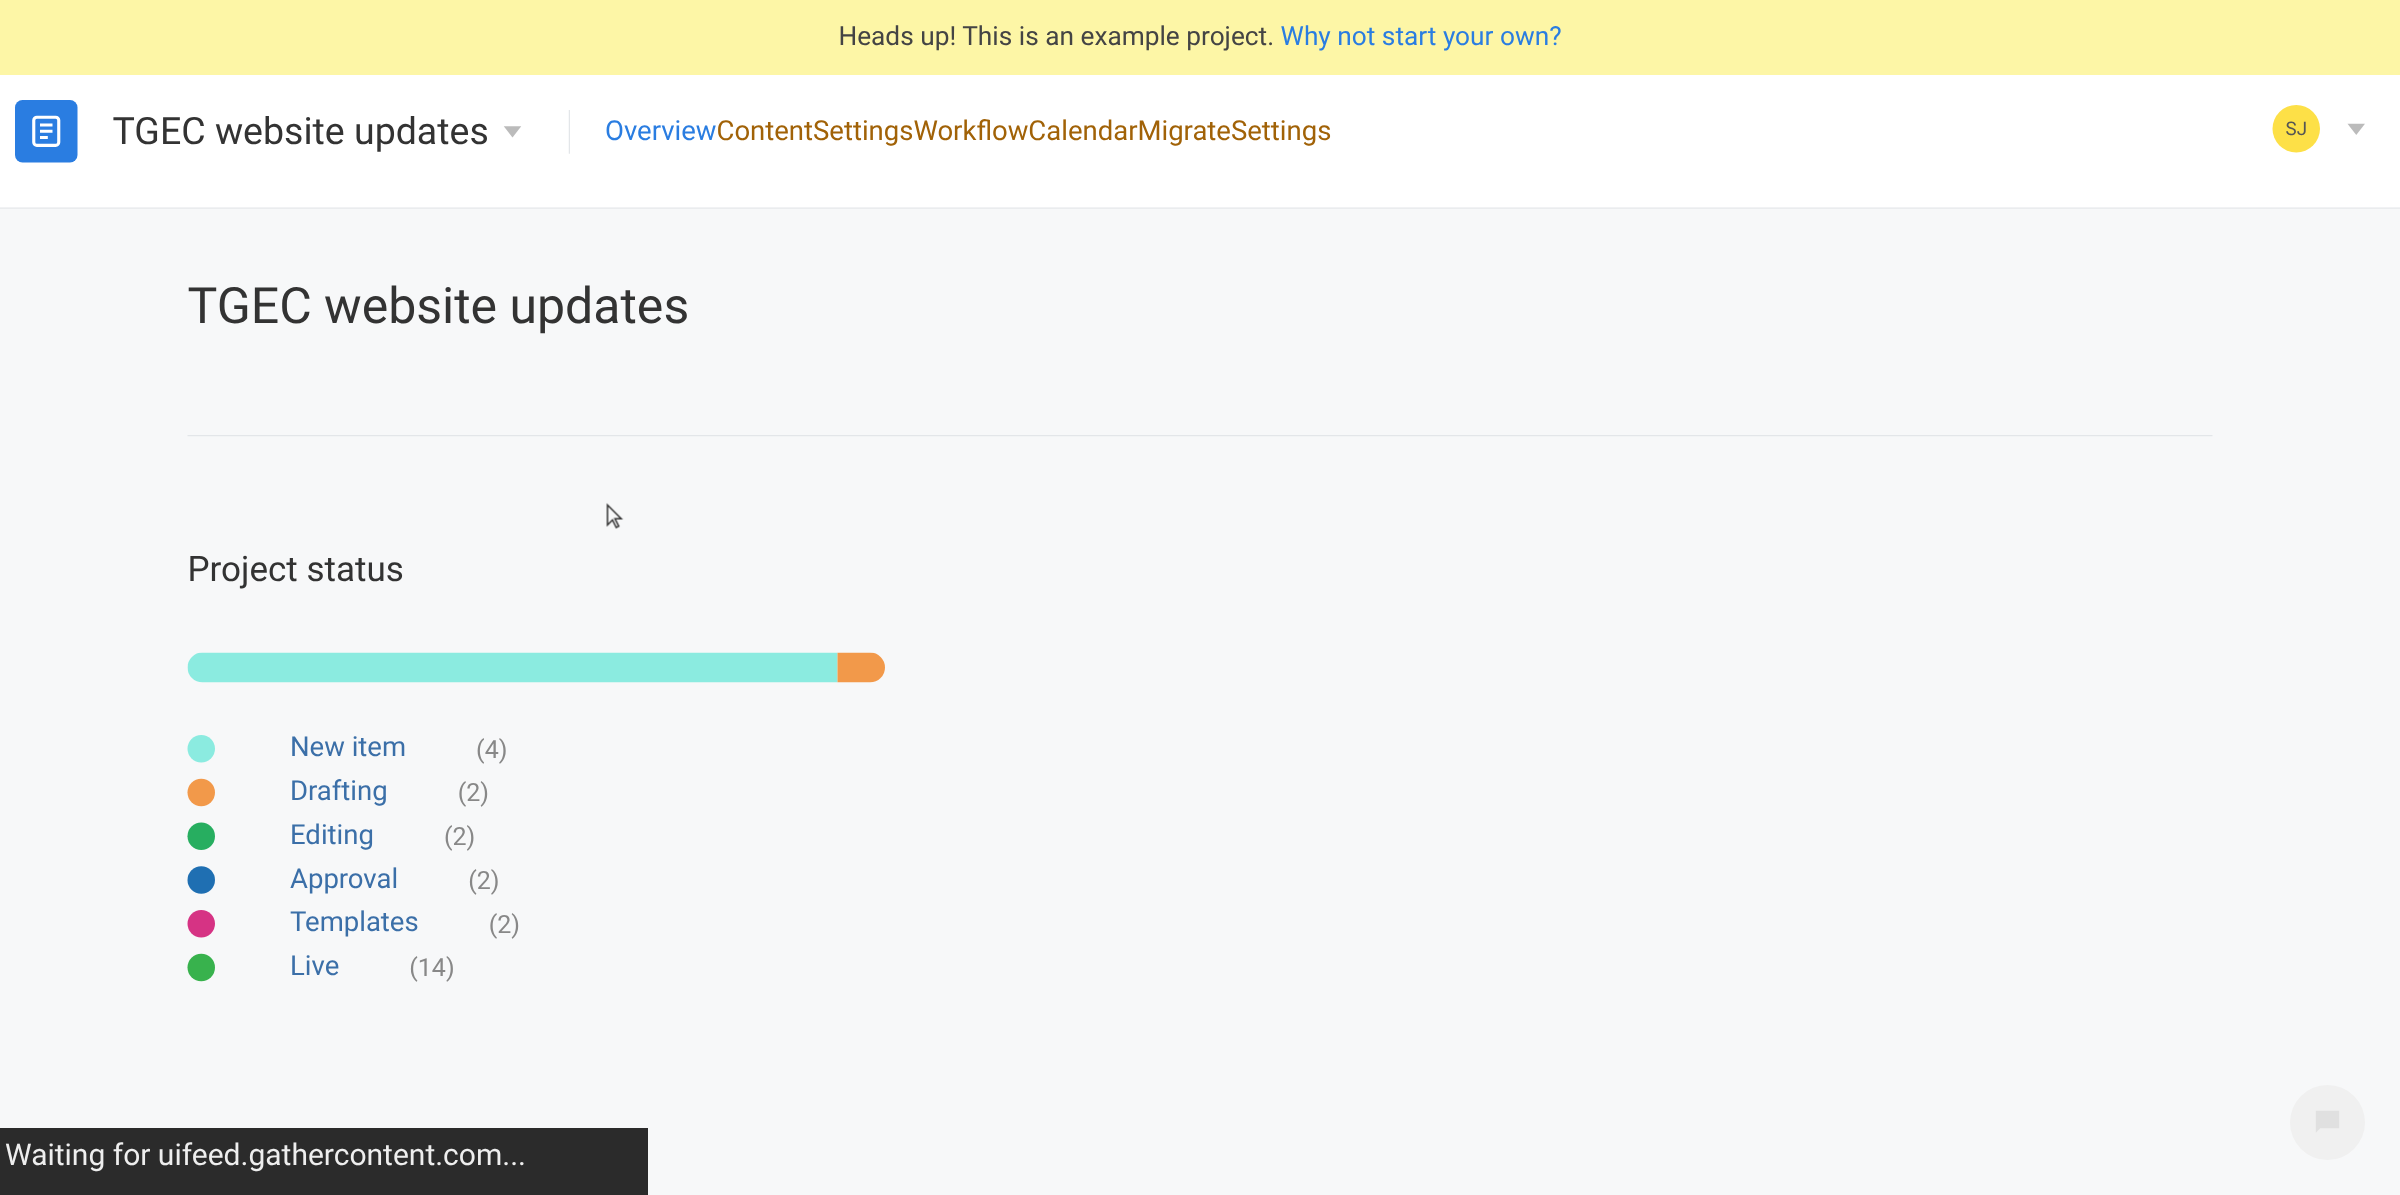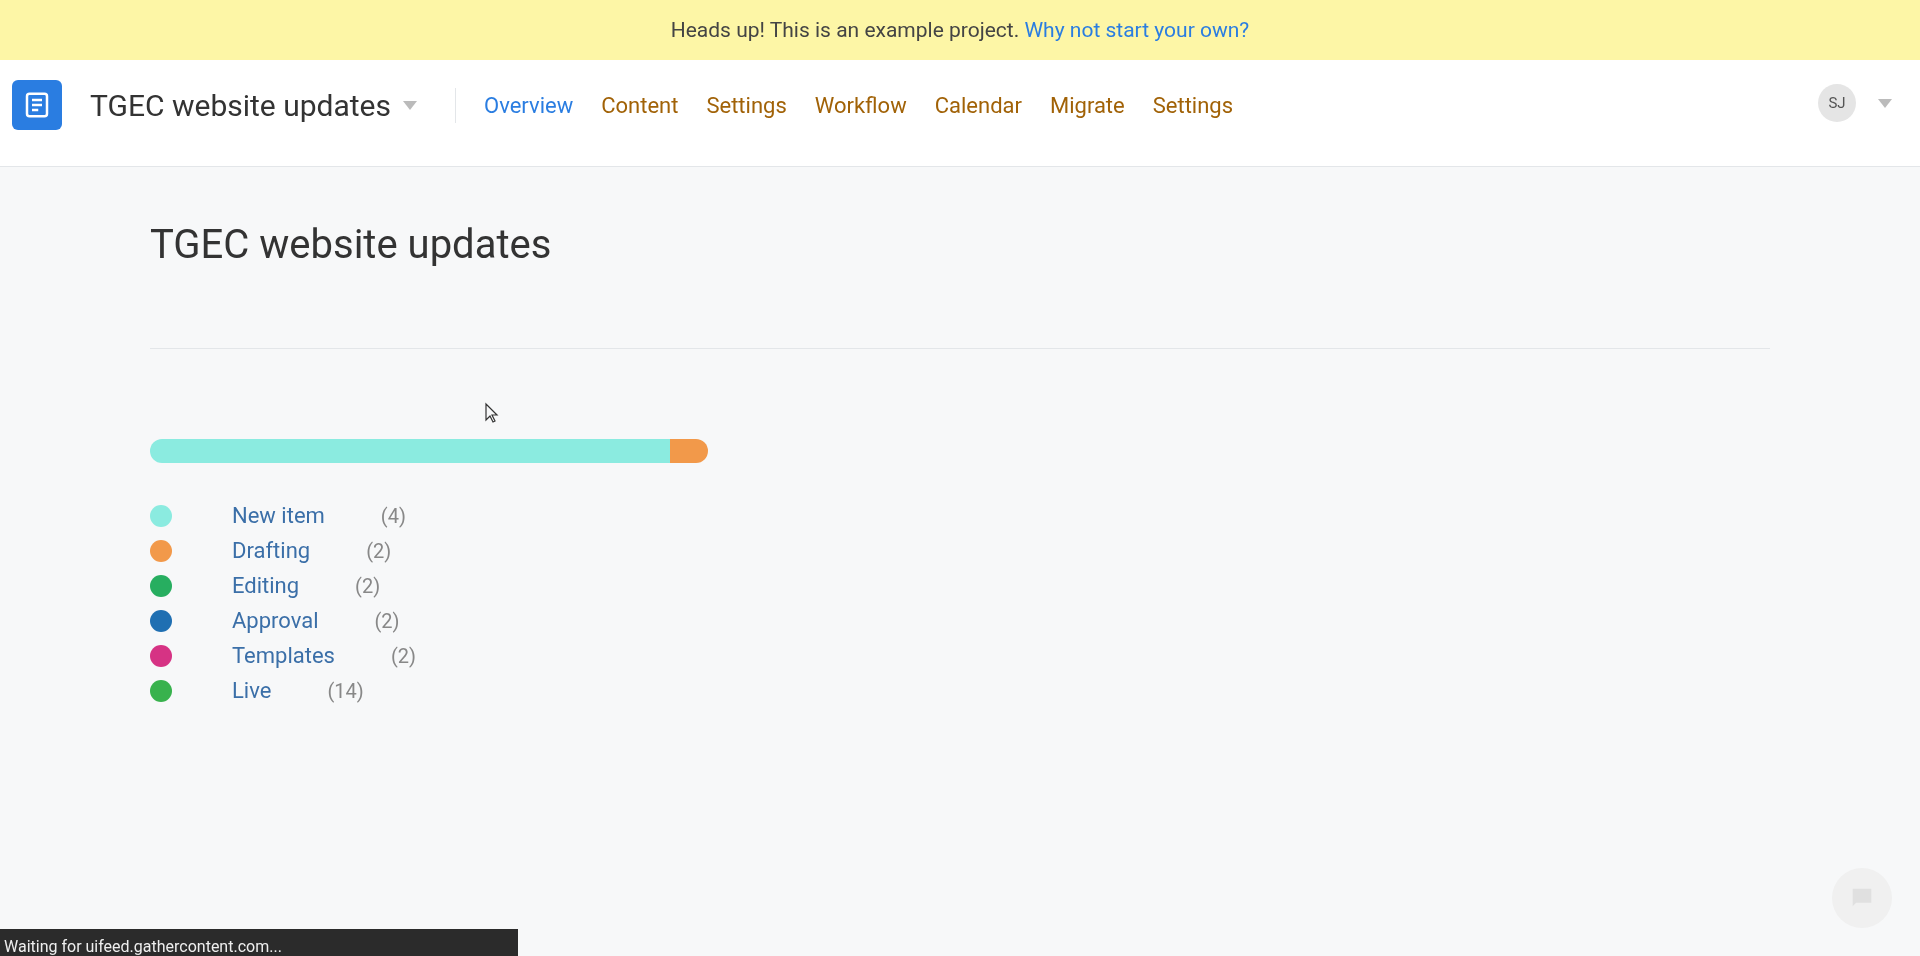--- a/index.html
+++ b/index.html
@@ -44,35 +44,35 @@
     margin-right: 28px;
     cursor: pointer;
   }
   .caret {
     width: 0; height: 0;
     border-left: 7px solid transparent;
     border-right: 7px solid transparent;
     border-top: 9px solid #bbb;
     margin-left: 12px;
   }
-  .nav { display: flex; gap: 28px; }
+  .nav { display: flex; }
   .nav-item {
     font-size: 22px;
     color: #a16207;
     cursor: pointer;
   }
   .nav-item.active { color: #2a7de1; }
   .avatar-wrap {
     position: absolute; right: 28px; top: 24px;
     display: flex; align-items: center; gap: 10px;
     cursor: pointer;
   }
   .avatar {
     width: 38px; height: 38px; border-radius: 50%;
-    background: #e5e5e5;
+    background: #fde047;
     display: flex; align-items: center; justify-content: center;
     font-size: 15px; color: #555;
   }
   .main {
     padding: 54px 150px 0 150px;
   }
   .page-title {
     font-size: 40px;
     font-weight: 400;
     color: #333;
@@ -110,22 +110,22 @@
     width: 22px; height: 22px; border-radius: 50%;
     background: #ccc;
     margin-right: 12px;
   }
   .status-label { color: #3b6fa8; }
   .status-count { color: #888; margin-left: 8px; font-size: 20px; }
   .recent-text { font-size: 22px; color: #aaa; }
   .loading-bar {
     position: fixed; bottom: 0; left: 0;
     background: #2b2b2b; color: #eee;
-    font-size: 16px;
-    padding: 8px 10px 0 4px;
+    font-size: 24px;
+    padding: 8px 10px 18px 4px;
     width: 518px;
   }
   .chat-bubble {
     position: fixed; bottom: 28px; right: 28px;
     width: 60px; height: 60px; border-radius: 50%;
     background: #f0f0f0;
     display:flex;align-items:center;justify-content:center;
   }
   .cursor {
     position: fixed; left: 478px; top: 402px;
@@ -170,20 +170,21 @@
     <span class="caret"></span>
   </div>
 </div>
 
 <div class="main">
   <h1 class="page-title">TGEC website updates</h1>
   <div class="divider"></div>
 
   <div class="cols">
     <div class="col-left">
+      <h2 class="section-title">Project status</h2>
       <div class="prog-bar" id="progbar">
           <div class="seg" style="background: rgb(139, 235, 224); width: 520px;"></div>
           <div class="seg" style="background: rgb(242, 153, 74); width: 38px;"></div>
         </div>
       <ul class="status-list" id="statuslist">
           <li class="status-item">
             <span class="dot" style="background: rgb(139, 235, 224);"></span>
             <span class="status-label">New item</span>
             <span class="status-count">(4)</span>
           </li>

